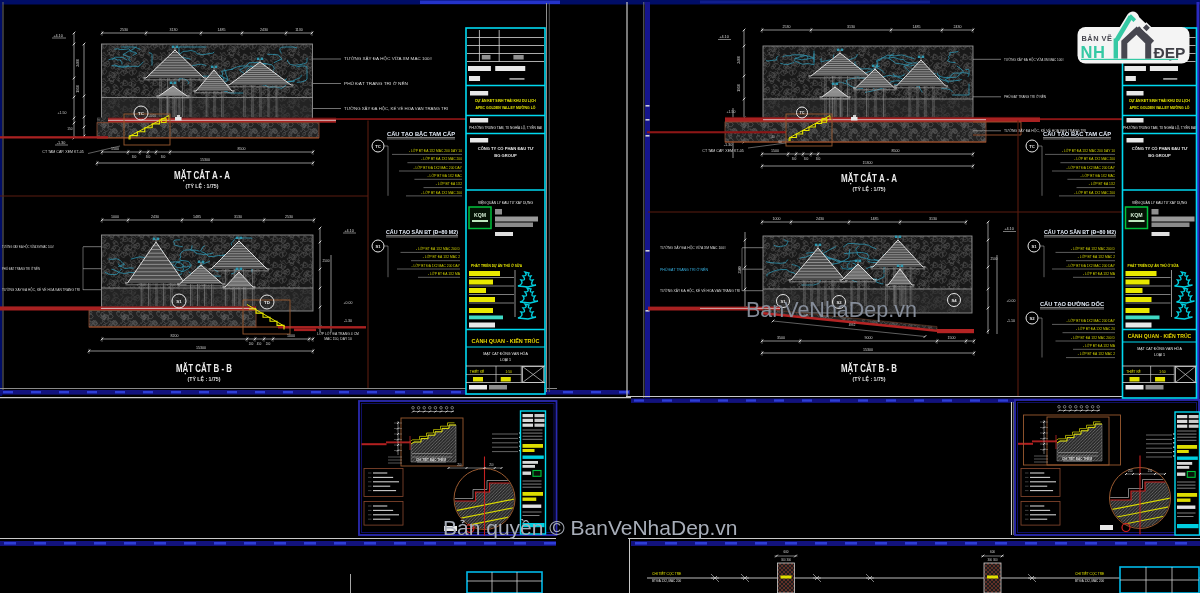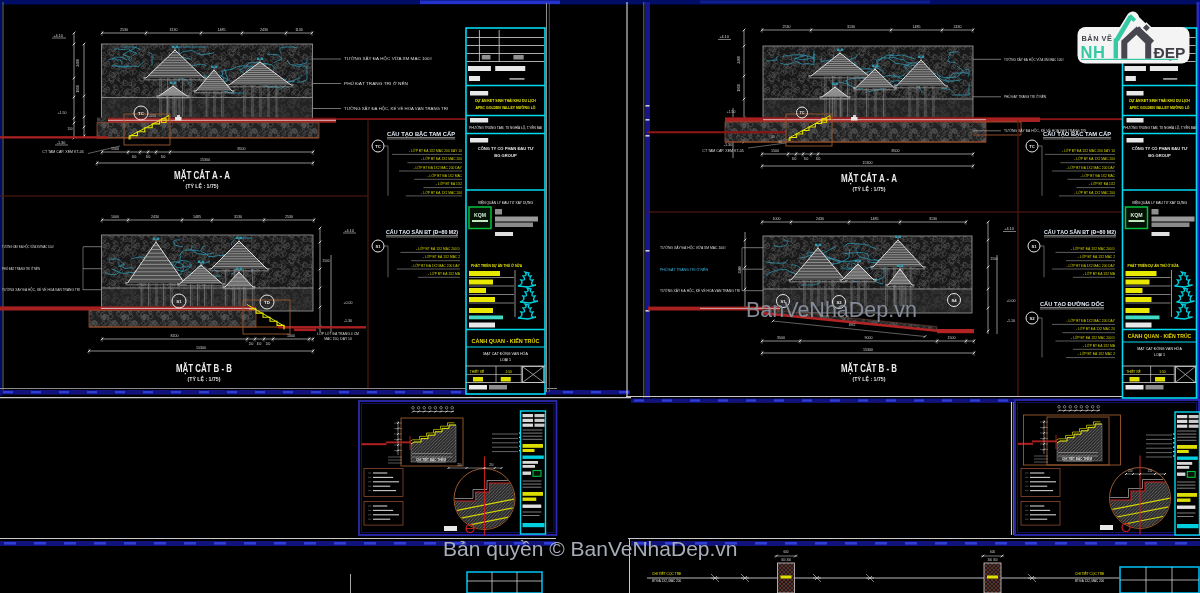--- a/index.html
+++ b/index.html
@@ -1540,13 +1540,13 @@
 <path d="M1124.3,58.8 L1124.3,42 L1136.6,30.6 L1148.2,42 L1148.2,58.8" fill="none" stroke="#474750" stroke-width="6"></path>
 <line x1="1137.3" y1="28.2" x2="1152.3" y2="42.6" stroke="#474750" stroke-width="5.2"></line>
 <rect x="1143.2" y="24.6" width="6.4" height="6.4" fill="#474750" stroke="#f4f4f4" stroke-width="1.5" transform="rotate(44 1146.4 27.8)"></rect>
 <text x="1081.5" y="40.5" font-size="7.4" fill="#45454e" text-anchor="start" font-weight="bold" font-family="Liberation Sans" letter-spacing="0.5">BẢN VẼ</text>
 <text x="1080.5" y="57.5" font-size="16.5" fill="#35c9a4" text-anchor="start" font-weight="bold" font-family="Liberation Sans" letter-spacing="0.5">NH</text>
 <text x="1153.5" y="57.5" font-size="15.5" fill="#3f3f46" text-anchor="start" font-weight="bold" font-family="Liberation Sans">ĐẸP</text>
 <rect x="1081" y="58.8" width="97" height="1.2" fill="#35c9a4"></rect>
 </g>
     </svg>
 <div class="wm" style="left:746px;top:298px;font-size:21.5px;opacity:0.9;color:#8f97a5;">BanVeNhaDep.vn</div>
-<div class="wm" style="left:443px;top:537px;font-size:21px;color:#a8aeb9;">Bản quyền © BanVeNhaDep.vn</div>
+<div class="wm" style="left:443px;top:516px;font-size:21px;color:#a8aeb9;">Bản quyền © BanVeNhaDep.vn</div>
 </div>
 </body></html>

